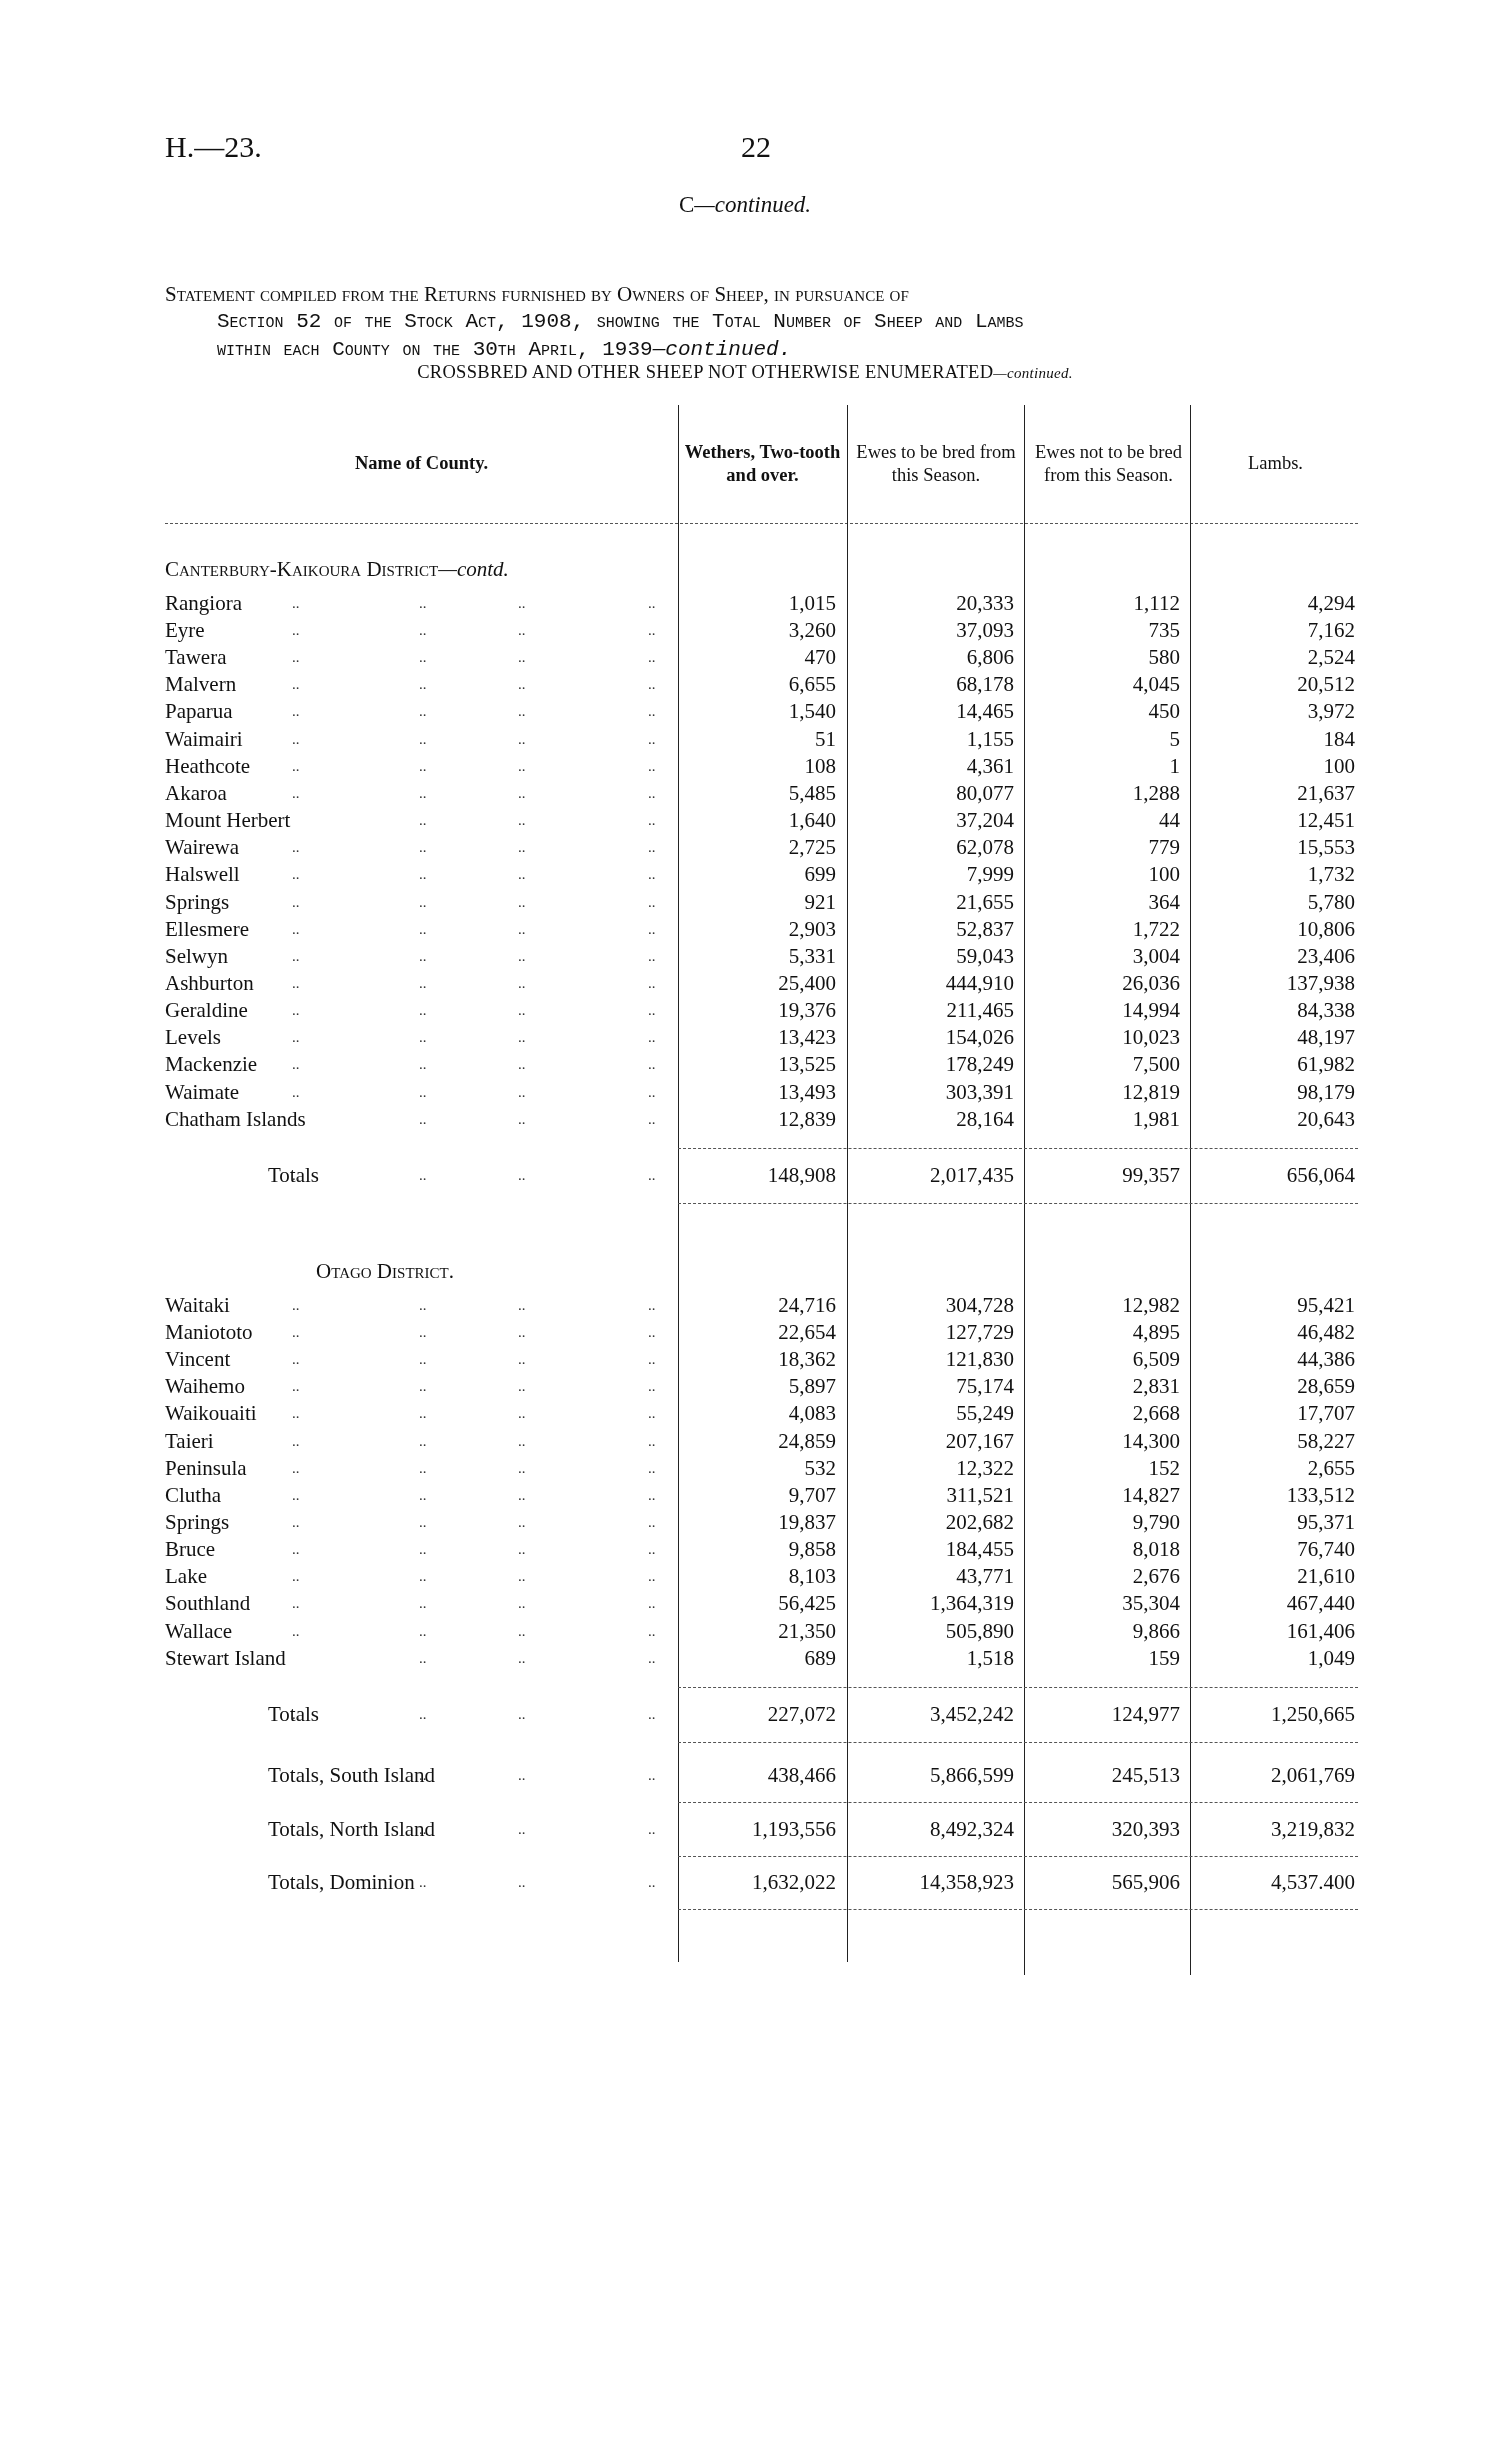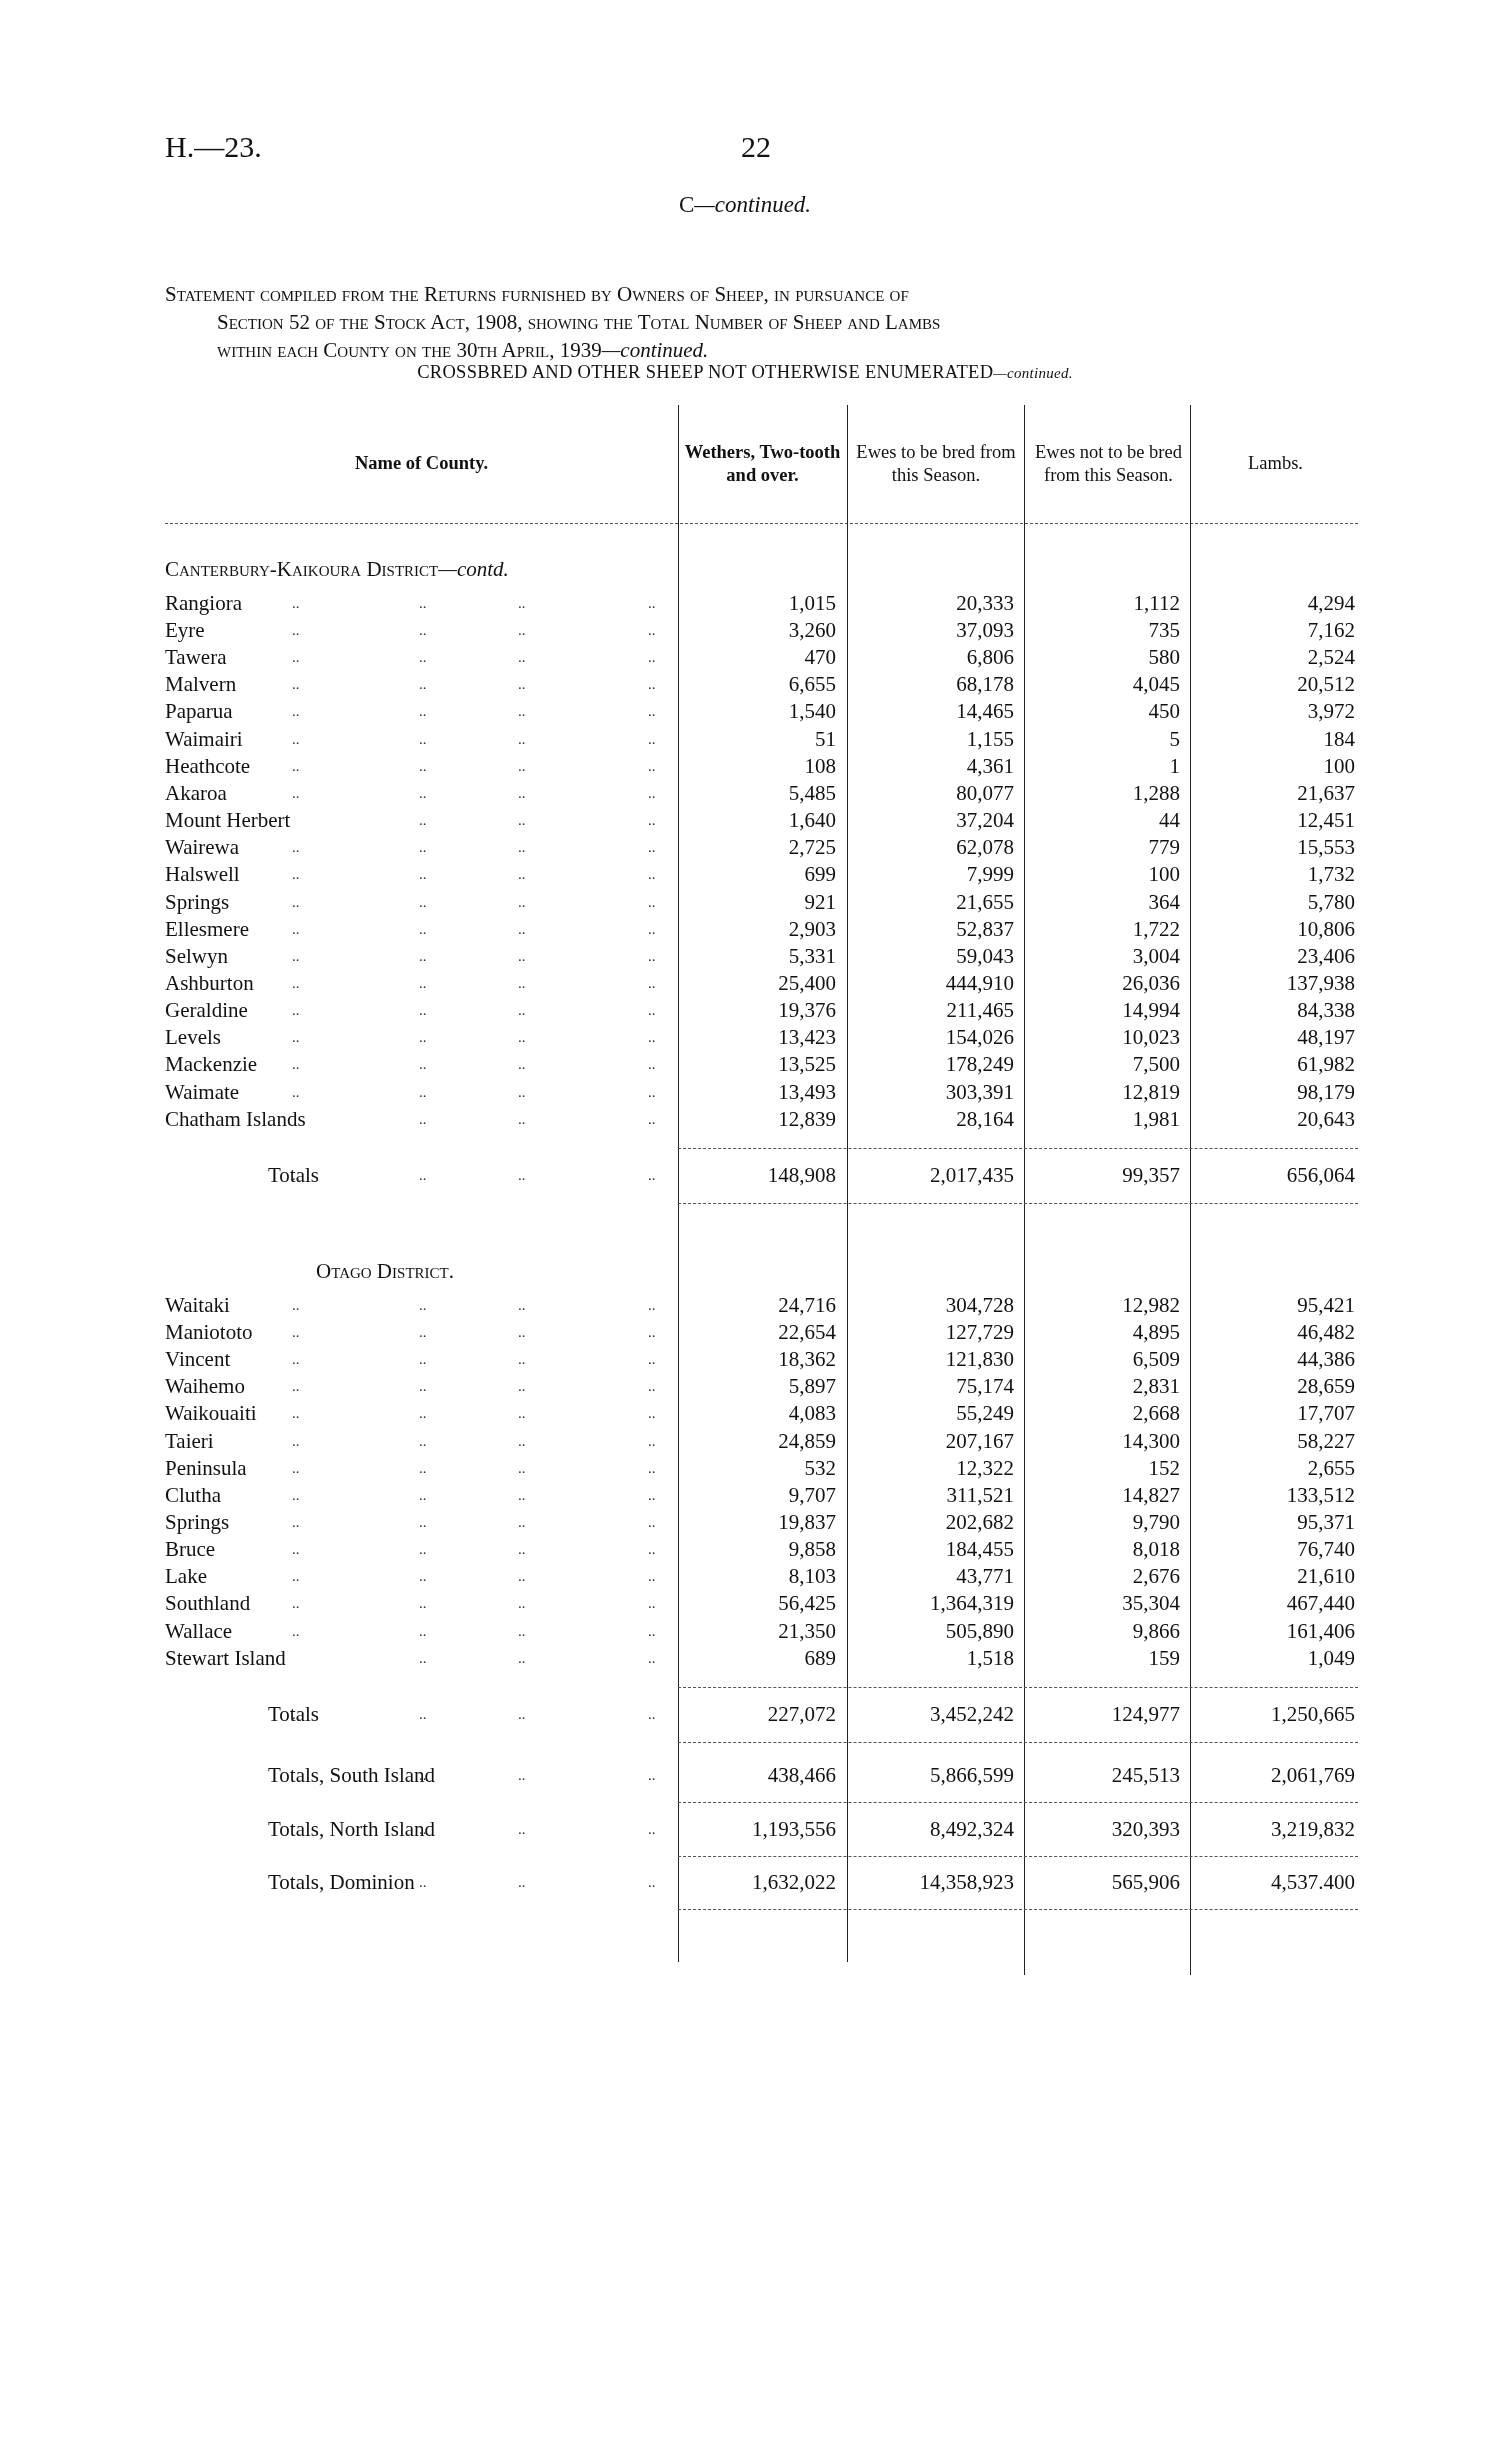--- a/index.html
+++ b/index.html
@@ -3,21 +3,21 @@
 <meta charset="utf-8">
 <style>
   html, body { margin:0; padding:0; background:#ffffff; }
   body { width:1490px; height:2462px; position:relative; color:#111; font-family:"DejaVu Serif","Liberation Serif",serif; }
   .abs { position:absolute; }
   .page-ref { left:165px; top:130px; font-size:30px; font-family:"Liberation Serif",serif; }
   .page-no { left:741px; top:130px; font-size:30px; font-family:"Liberation Serif",serif; }
   .cont { left:0; width:1490px; top:192px; text-align:center; font-size:23px; font-family:"Liberation Serif",serif; }
   .cont i { font-style:italic; }
   .statement { left:165px; width:1193px; top:257px; font-size:21px; line-height:28px; font-family:"Liberation Serif",serif; font-variant:small-caps; text-align:justify;margin-top:23px; }
-  .statement .ind { padding-left:52px; display:block; }
+  .statement .ind { padding-left:52px; display:block;font-family:Liberation Mono, monospace; }
   .statement i { font-variant:normal; }
   .subtitle { left:0; width:1490px; top:362px; text-align:center; font-size:18.5px; font-family:"Liberation Serif",serif; letter-spacing:0.3px; }
   .subtitle i { font-size:15px; }
   .table-wrap { left:165px; top:405px; width:1193px; }
   .vline { position:absolute; border-left:1.4px solid #222; }
   .hdr { position:absolute; text-align:center; font-size:18.5px; line-height:23px; font-family:"Liberation Serif",serif; display:flex; align-items:center; justify-content:center; }
   .hrule { position:absolute; border-top:1.4px dashed #555; height:0; }
   .row { position:absolute; left:0; width:1193px; height:27px; font-size:21px; line-height:27px; font-family:"Liberation Serif",serif; }
   .row .name { position:absolute; left:0; width:513px; white-space:nowrap; }
   .row .dots { position:absolute; left:144px; width:370px; letter-spacing:0; color:#333; }

